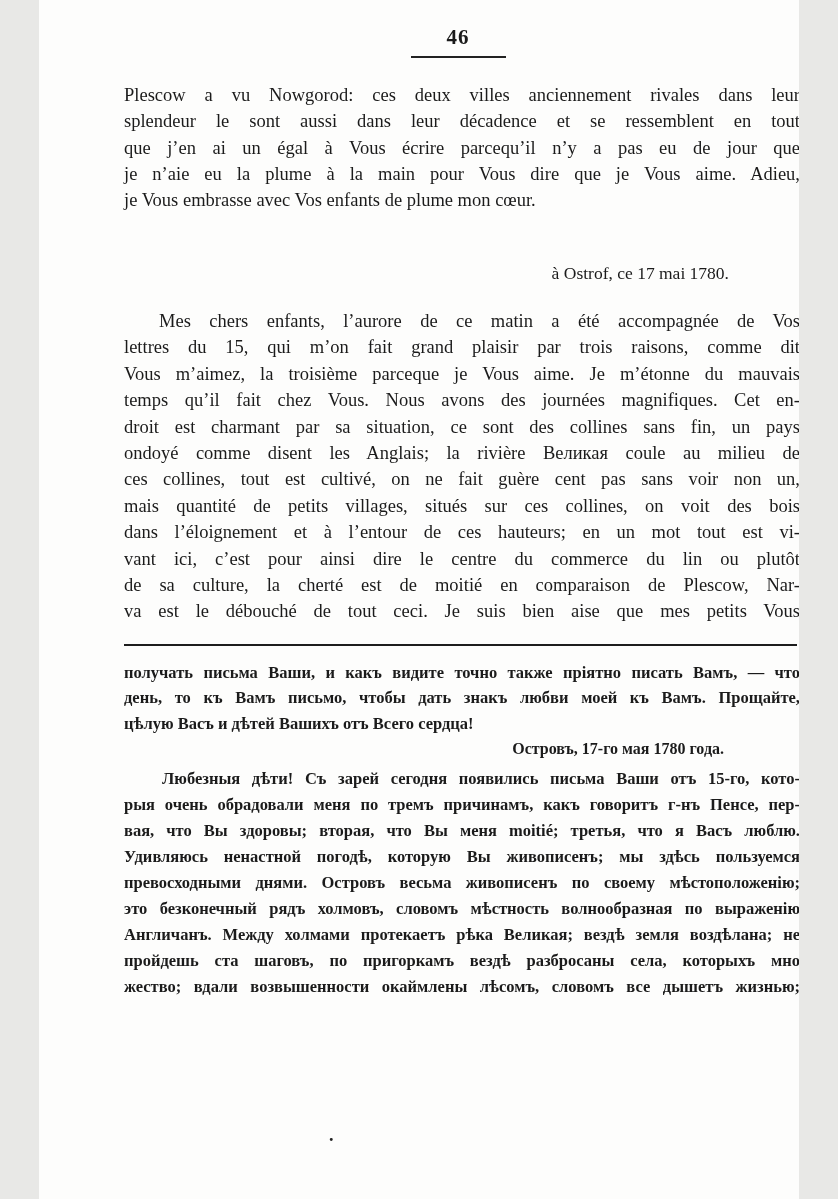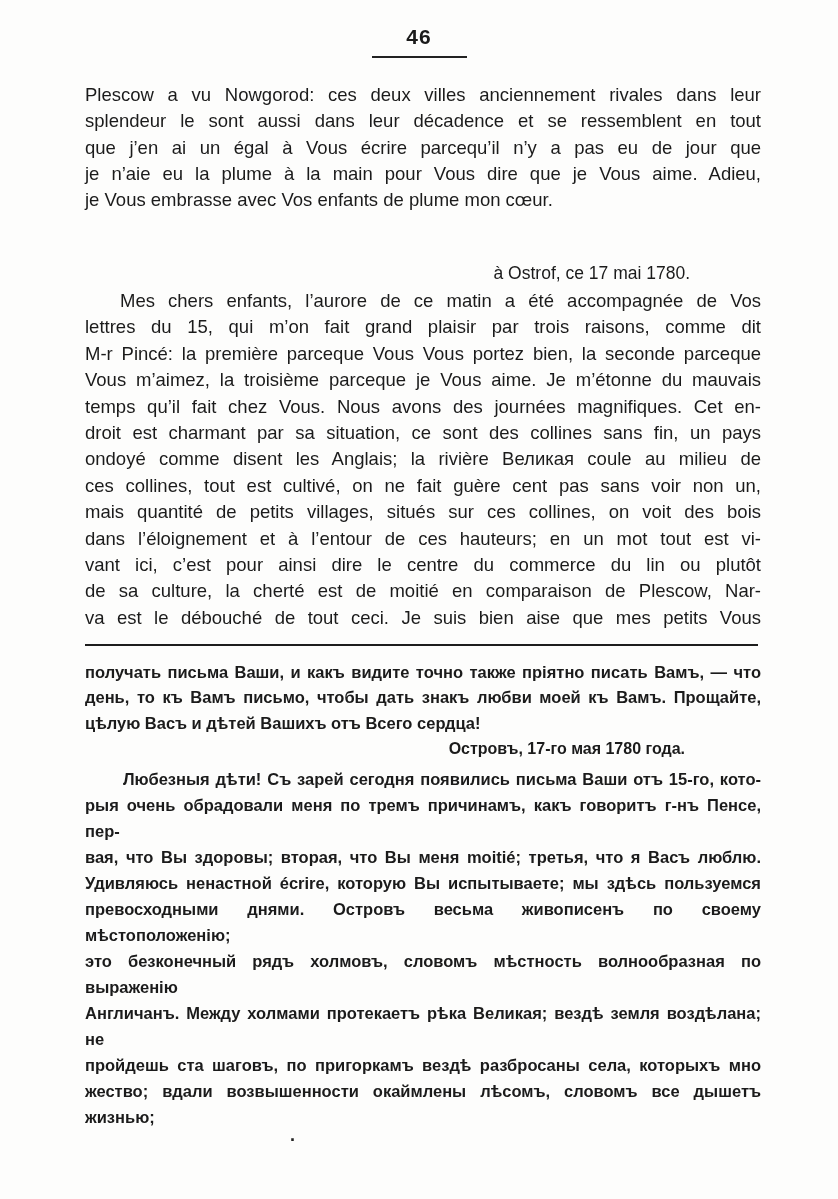--- a/index.html
+++ b/index.html
@@ -1,22 +1,22 @@
 <!DOCTYPE html>
 <html><head>
 <meta charset="utf-8">
 <style>
   html,body{margin:0;padding:0;background:#e8e8e6;}
   .page{
     position:relative;
-    width:838px;height:1199px;
+    width:760px;height:1199px;
     background:#fdfdfc;
     margin:0 auto;
     overflow:hidden;
-    font-family:Liberation Sans, sans-serif;
+    font-family:Liberation Serif, serif;
     color:#1b1b1b;
   }
   .pagenum{
     position:absolute;top:25px;left:0;width:838px;
     text-align:center;font-size:21px;font-weight:bold;
     letter-spacing:1px;
   }
   .pagenum-rule{
     position:absolute;top:56px;left:372px;width:95px;height:0;
     border-top:2px solid #222;
@@ -29,21 +29,21 @@
   .ru{font-size:16.5px;font-weight:bold;}
   .tline{
     text-align:justify;
     text-align-last:justify;
     -moz-text-align-last:justify;
     white-space:normal;
   }
   .tline.left-last{text-align-last:left;-moz-text-align-last:left;}
   .fr-para1{top:82px;}
   .fr-date{top:260px;text-align:right;padding-right:71px;font-size:17.5px;}
-  .fr-para2{top:288px;line-height:26.4px;}
+  .fr-para2{top:308px;line-height:26.4px;}
   .divider{
     position:absolute;top:644px;left:85px;width:673px;height:0;
     border-top:2px solid #1d1d1d;
   }
   .ru-para1{top:660px;line-height:25.3px;}
   .ru-date{top:740px;text-align:right;padding-right:76px;font-size:16px;}
   .ru-para2{top:766px;line-height:26px;}
   .stray-dot{
     position:absolute;left:290px;top:1125px;
     font-size:18px;font-weight:bold;color:#222;
@@ -63,21 +63,20 @@
       <div class="tline">que j’en ai un égal à Vous écrire parcequ’il n’y a pas eu de jour que</div>
       <div class="tline">je n’aie eu la plume à la main pour Vous dire que je Vous aime. Adieu,</div>
       <div class="tline left-last">je Vous embrasse avec Vos enfants de plume mon cœur.</div>
     </div>
 
   <div class="block fr fr-date">à Ostrof, ce 17 mai 1780.</div>
 
   <div class="block fr fr-para2">
       <div class="tline" style="text-indent: 35px;">Mes chers enfants, l’aurore de ce matin a été accompagnée de Vos</div>
       <div class="tline">lettres du 15, qui m’on fait grand plaisir par trois raisons, comme dit</div>
-      <div class="tline">M-r Pincé: la première parceque Vous Vous portez bien, la seconde parceque</div>
       <div class="tline">Vous m’aimez, la troisième parceque je Vous aime. Je m’étonne du mauvais</div>
       <div class="tline">temps qu’il fait chez Vous. Nous avons des journées magnifiques. Cet en-</div>
       <div class="tline">droit est charmant par sa situation, ce sont des collines sans fin, un pays</div>
       <div class="tline">ondoyé comme disent les Anglais; la rivière Великая coule au milieu de</div>
       <div class="tline">ces collines, tout est cultivé, on ne fait guère cent pas sans voir non un,</div>
       <div class="tline">mais quantité de petits villages, situés sur ces collines, on voit des bois</div>
       <div class="tline">dans l’éloignement et à l’entour de ces hauteurs; en un mot tout est vi-</div>
       <div class="tline">vant ici, c’est pour ainsi dire le centre du commerce du lin ou plutôt</div>
       <div class="tline">de sa culture, la cherté est de moitié en comparaison de Plescow, Nar-</div>
       <div class="tline">va est le débouché de tout ceci. Je suis bien aise que mes petits Vous</div>
@@ -90,21 +89,21 @@
       <div class="tline">день, то къ Вамъ письмо, чтобы дать знакъ любви моей къ Вамъ. Прощайте,</div>
       <div class="tline left-last">цѣлую Васъ и дѣтей Вашихъ отъ Всего сердца!</div>
     </div>
 
   <div class="block ru ru-date">Островъ, 17-го мая 1780 года.</div>
 
   <div class="block ru ru-para2">
       <div class="tline" style="text-indent: 38px;">Любезныя дѣти! Съ зарей сегодня появились письма Ваши отъ 15-го, кото-</div>
       <div class="tline">рыя очень обрадовали меня по тремъ причинамъ, какъ говоритъ г-нъ Пенсе, пер-</div>
       <div class="tline">вая, что Вы здоровы; вторая, что Вы меня moitié; третья, что я Васъ люблю.</div>
-      <div class="tline">Удивляюсь ненастной écrire, которую Вы испытываете; мы здѣсь пользуемся</div>
+      <div class="tline">Удивляюсь ненастной погодѣ, которую Вы живописенъ; мы здѣсь пользуемся</div>
       <div class="tline">превосходными днями. Островъ весьма живописенъ по своему мѣстоположенію;</div>
       <div class="tline">это безконечный рядъ холмовъ, словомъ мѣстность волнообразная по выраженію</div>
       <div class="tline">Англичанъ. Между холмами протекаетъ рѣка Великая; вездѣ земля воздѣлана; не</div>
       <div class="tline">пройдешь ста шаговъ, по пригоркамъ вездѣ разбросаны села, которыхъ мно</div>
       <div class="tline">жество; вдали возвышенности окаймлены лѣсомъ, словомъ все дышетъ жизнью;</div>
     </div>
 
   <div class="stray-dot">.</div>
 
 </div>

